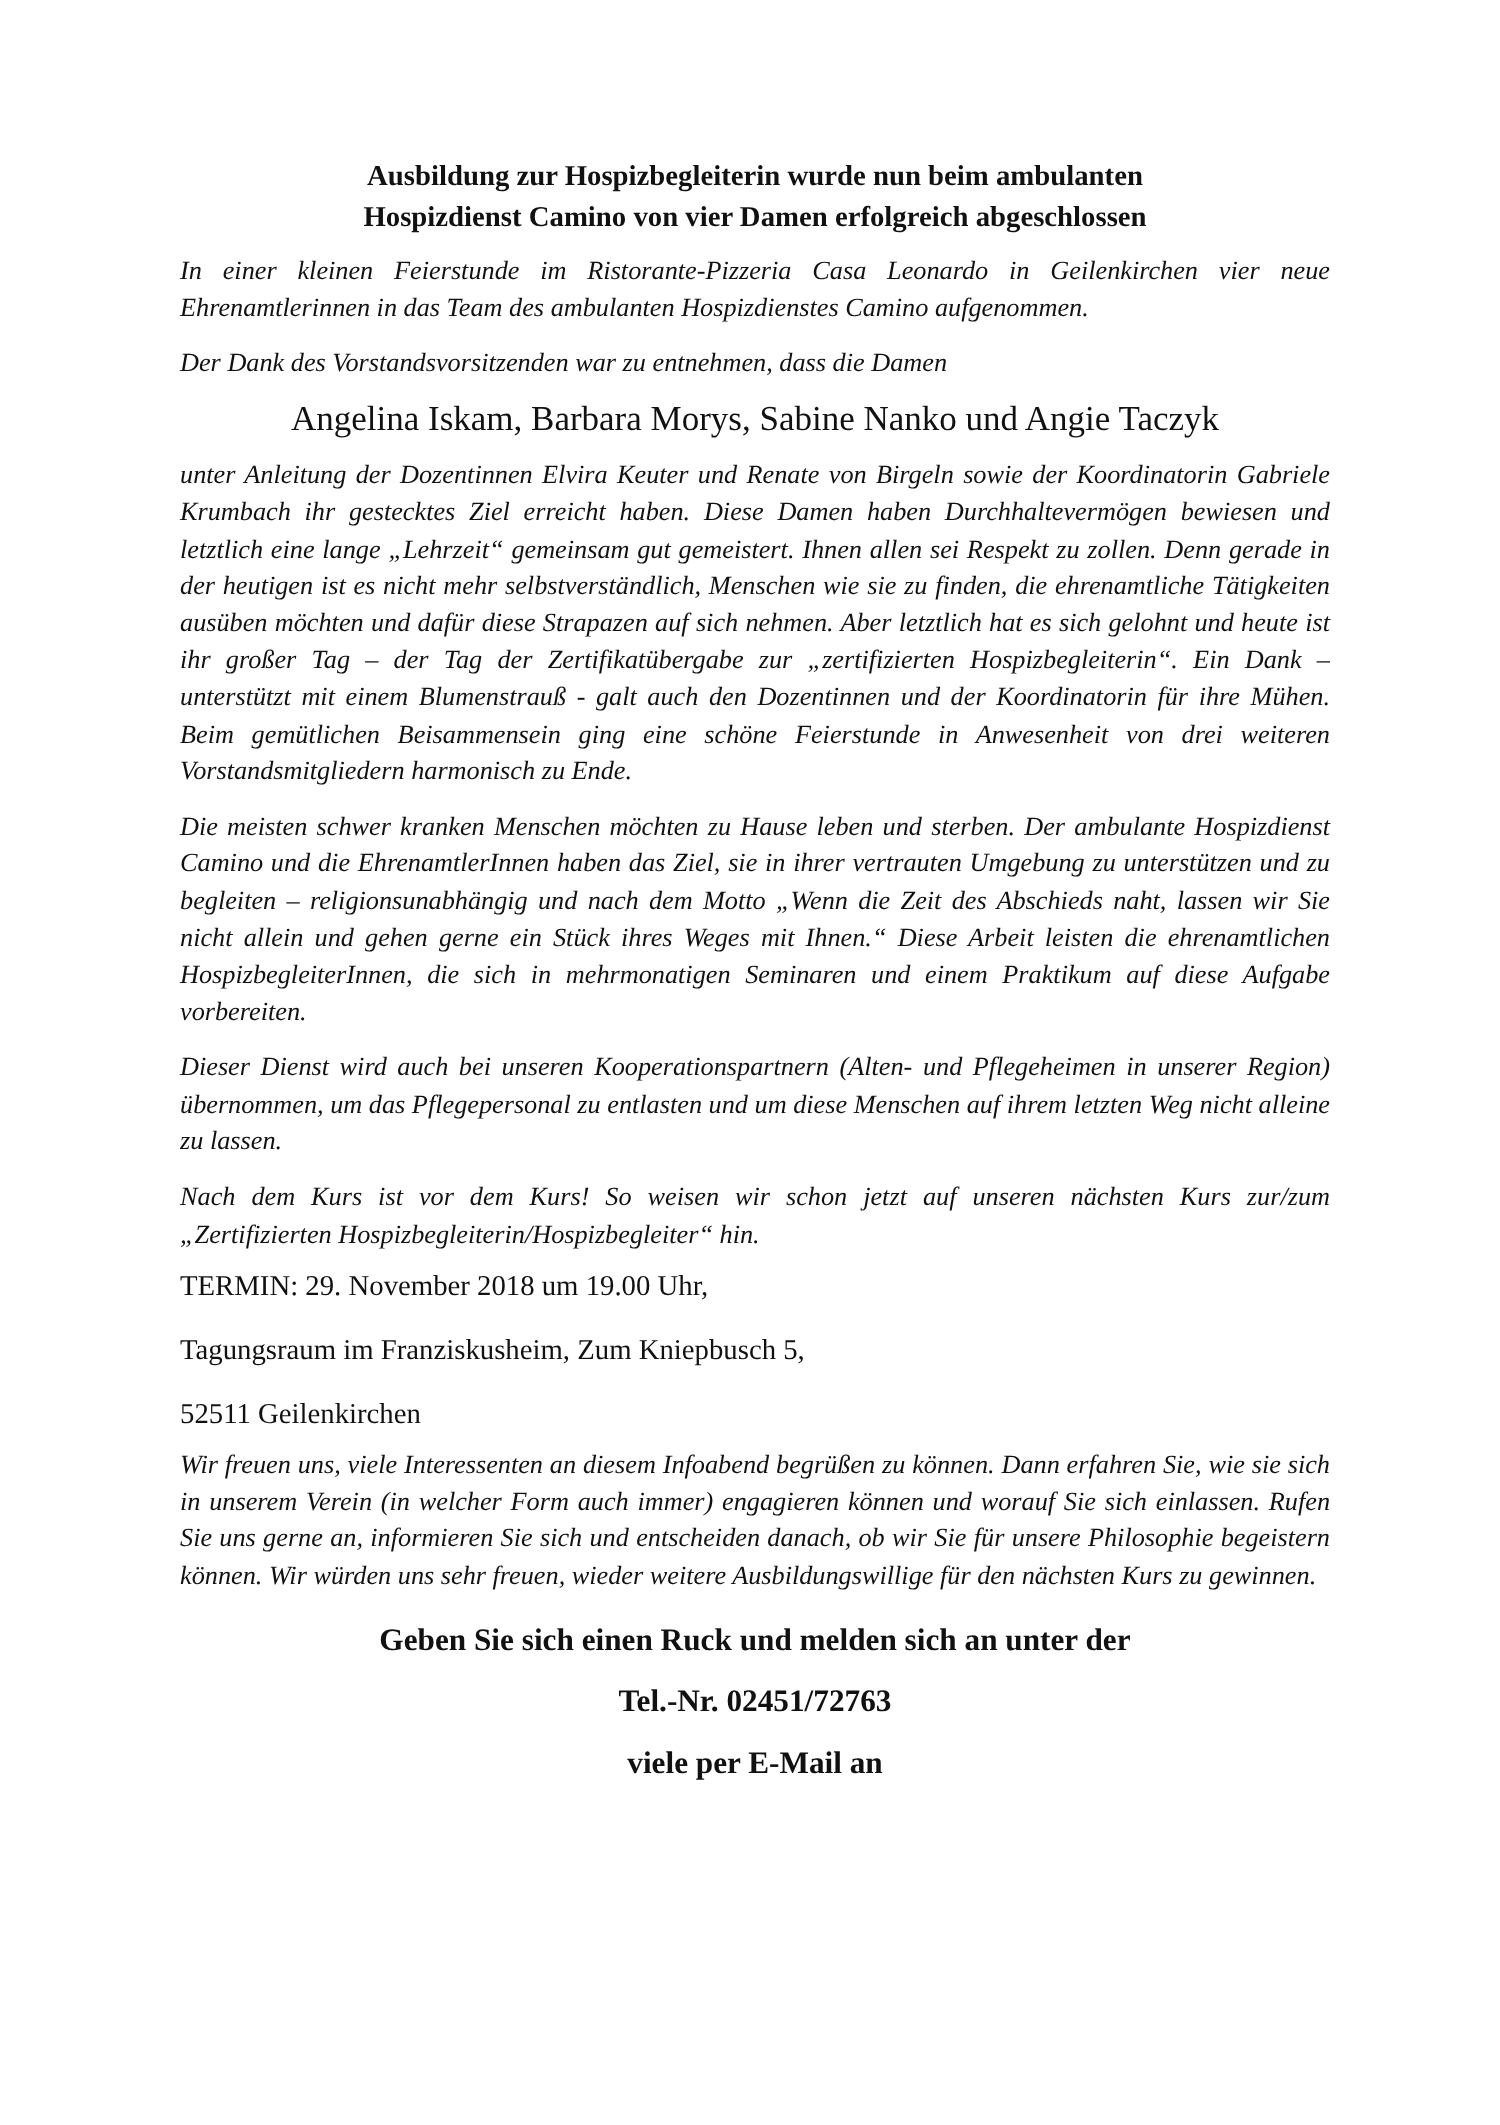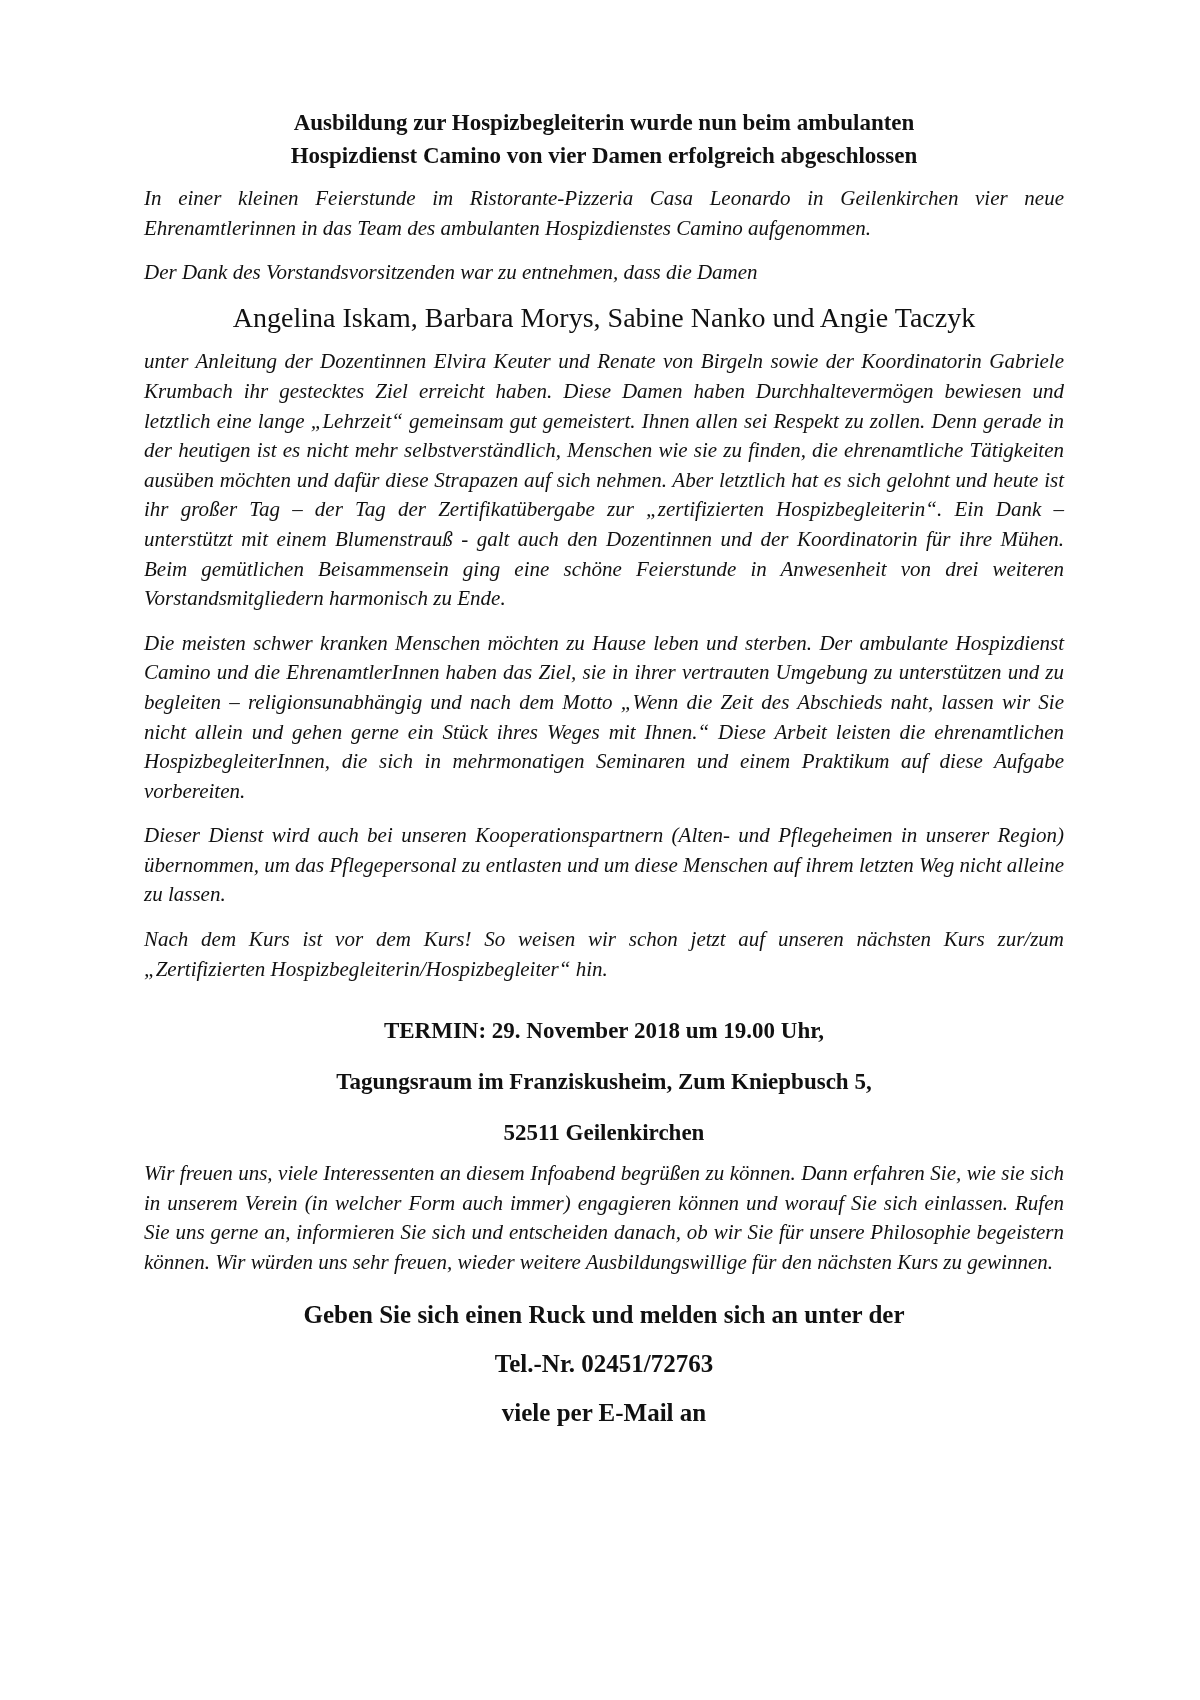--- a/index.html
+++ b/index.html
@@ -11,21 +11,21 @@
       width: 1200px;
       height: 1700px;
       position: relative;
       overflow: hidden;
       font-family: "Liberation Serif", "DejaVu Serif", serif;
       color: #111111;
     }
     .page {
       position: absolute;
       left: 144px;
-      top: 106px;
+      top: 124px;
       width: 920px;
     }
     .title {
       text-align: center;
       font-weight: bold;
       font-size: 23px;
       line-height: 33px;
       margin: 0 0 12px 0;
     }
     p {
@@ -35,22 +35,22 @@
       text-align: justify;
     }
     .para { margin-bottom: 15px; font-style: italic; }
     .names {
       text-align: center;
       font-size: 28px;
       line-height: 29.6px;
       margin: 0 0 15px 0;
     }
     .termin {
-      text-align: center;
-      font-weight: bold;
+      text-align: left;
+      font-weight: normal;
       font-size: 23px;
       line-height: 29px;
       margin: 12px 0 22px 0;
     }
     .termin.last { margin-bottom: 12px; }
     .contact {
       text-align: center;
       font-weight: bold;
       font-size: 25px;
       line-height: 26px;
@@ -73,21 +73,21 @@
   <p class="para">Der Dank des Vorstandsvorsitzenden war zu entnehmen, dass die Damen</p>
 
   <div class="names">Angelina Iskam, Barbara Morys, Sabine Nanko und Angie Taczyk</div>
 
   <p class="para">unter Anleitung der Dozentinnen Elvira Keuter und Renate von Birgeln sowie der Koordinatorin Gabriele Krumbach ihr gestecktes Ziel erreicht haben. Diese Damen haben Durchhaltevermögen bewiesen und letztlich eine lange „Lehrzeit“ gemeinsam gut gemeistert. Ihnen allen sei Respekt zu zollen. Denn gerade in der heutigen ist es nicht mehr selbstverständlich, Menschen wie sie zu finden, die ehrenamtliche Tätigkeiten ausüben möchten und dafür diese Strapazen auf sich nehmen. Aber letztlich hat es sich gelohnt und heute ist ihr großer Tag – der Tag der Zertifikatübergabe zur „zertifizierten Hospizbegleiterin“. Ein Dank – unterstützt mit einem Blumenstrauß - galt auch den Dozentinnen und der Koordinatorin für ihre Mühen. Beim gemütlichen Beisammensein ging eine schöne Feierstunde in Anwesenheit von drei weiteren Vorstandsmitgliedern harmonisch zu Ende.</p>
 
   <p class="para">Die meisten schwer kranken Menschen möchten zu Hause leben und sterben. Der ambulante Hospizdienst Camino und die EhrenamtlerInnen haben das Ziel, sie in ihrer vertrauten Umgebung zu unterstützen und zu begleiten – religionsunabhängig und nach dem Motto „Wenn die Zeit des Abschieds naht, lassen wir Sie nicht allein und gehen gerne ein Stück ihres Weges mit Ihnen.“ Diese Arbeit leisten die ehrenamtlichen HospizbegleiterInnen, die sich in mehrmonatigen Seminaren und einem Praktikum auf diese Aufgabe vorbereiten.</p>
 
   <p class="para">Dieser Dienst wird auch bei unseren Kooperationspartnern (Alten- und Pflegeheimen in unserer Region) übernommen, um das Pflegepersonal zu entlasten und um diese Menschen auf ihrem letzten Weg nicht alleine zu lassen.</p>
 
-  <p class="para" style="margin-bottom:32px;">Nach dem Kurs ist vor dem Kurs! So weisen wir schon jetzt auf unseren nächsten Kurs zur/zum „Zertifizierten Hospizbegleiterin/Hospizbegleiter“ hin.</p>
+  <p class="para" style="margin-bottom:12px;">Nach dem Kurs ist vor dem Kurs! So weisen wir schon jetzt auf unseren nächsten Kurs zur/zum „Zertifizierten Hospizbegleiterin/Hospizbegleiter“ hin.</p>
 
   <div class="termin">TERMIN: 29. November 2018 um 19.00 Uhr,</div>
   <div class="termin">Tagungsraum im Franziskusheim, Zum Kniepbusch 5,</div>
   <div class="termin last">52511 Geilenkirchen</div>
 
   <p class="para" style="margin-bottom:24px;">Wir freuen uns, viele Interessenten an diesem Infoabend begrüßen zu können. Dann erfahren Sie, wie sie sich in unserem Verein (in welcher Form auch immer) engagieren können und worauf Sie sich einlassen. Rufen Sie uns gerne an, informieren Sie sich und entscheiden danach, ob wir Sie für unsere Philosophie begeistern können. Wir würden uns sehr freuen, wieder weitere Ausbildungswillige für den nächsten Kurs zu gewinnen.</p>
 
   <div class="contact">Geben Sie sich einen Ruck und melden sich an unter der</div>
   <div class="contact">Tel.-Nr. 02451/72763</div>
   <div class="contact">viele per E-Mail an</div>

